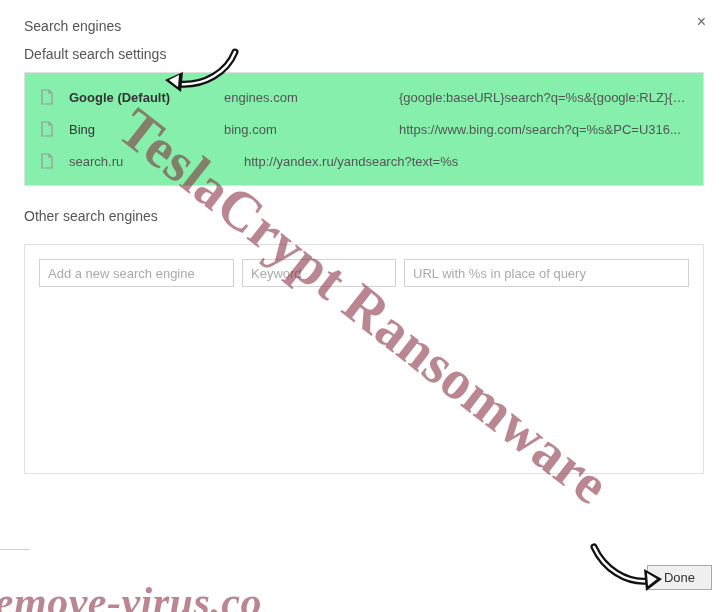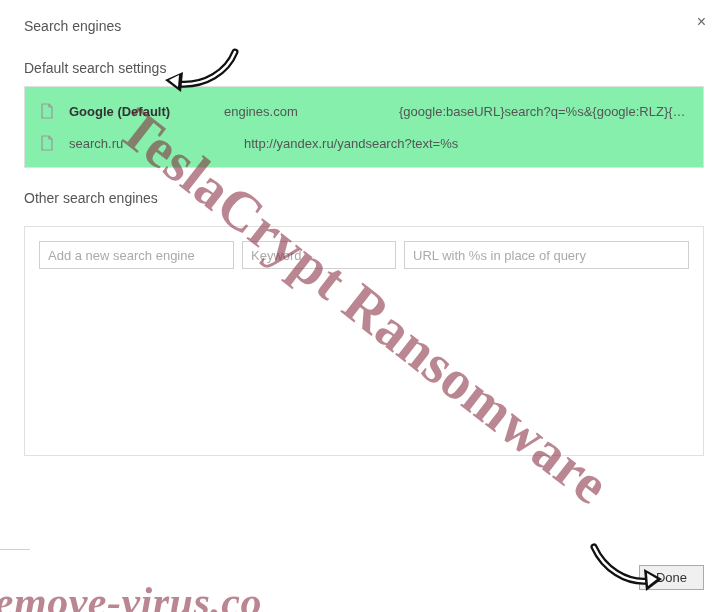--- a/index.html
+++ b/index.html
@@ -30,21 +30,21 @@
       font-size: 16px;
       color: #666;
       cursor: pointer;
       background: none;
       border: none;
       line-height: 1;
     }
     .dialog-title {
       font-size: 14px;
       color: #555;
-      margin-bottom: 26px;
+      margin-bottom: 12px;
     }
     .section-label {
       font-size: 14px;
       color: #555;
       margin-bottom: 10px;
     }
     .engines-box {
       border: 1px solid #e0e0e0;
       background: #86efac;
       margin-bottom: 22px;
@@ -111,21 +111,21 @@
     }
     .input-keyword {
       width: 154px;
     }
     .input-url {
       flex: 1;
     }
     .done-btn {
       position: absolute;
       bottom: 22px;
-      right: 24px;
+      right: 16px;
       padding: 4px 16px;
       font-size: 13px;
       font-family: inherit;
       background: #f0f0f0;
       border: 1px solid #aaa;
       cursor: pointer;
       color: #333;
     }
     
     .watermark-diag {
@@ -197,20 +197,31 @@
           <svg width="16" height="16" viewBox="0 0 16 16">
               <path d="M3 1 h7 l3 3 v11 h-10 z" fill="none" stroke="#999" stroke-width="1.2"></path>
               <path d="M10 1 v3 h3" fill="none" stroke="#999" stroke-width="1.2"></path>
             </svg>
         </span>
         <span class="engine-name default">Google (Default)</span>
         <span class="engine-keyword">engines.com</span>
         <span class="engine-url">{google:baseURL}search?q=%s&amp;{google:RLZ}{g...</span>
       </div>
 
+      <div class="engine-row">
+        <span class="engine-icon">
+          <svg width="16" height="16" viewBox="0 0 16 16">
+              <path d="M3 1 h7 l3 3 v11 h-10 z" fill="none" stroke="#999" stroke-width="1.2"></path>
+              <path d="M10 1 v3 h3" fill="none" stroke="#999" stroke-width="1.2"></path>
+            </svg>
+        </span>
+        <span class="engine-name">Bing</span>
+        <span class="engine-keyword">bing.com</span>
+        <span class="engine-url">https://www.bing.com/search?q=%s&amp;PC=U316...</span>
+      </div>
 
       <div class="engine-row">
         <span class="engine-icon">
           <svg width="16" height="16" viewBox="0 0 16 16">
               <path d="M3 1 h7 l3 3 v11 h-10 z" fill="none" stroke="#999" stroke-width="1.2"></path>
               <path d="M10 1 v3 h3" fill="none" stroke="#999" stroke-width="1.2"></path>
             </svg>
         </span>
         <span class="engine-keyword">search.ru</span>
         <span class="engine-url">http://yandex.ru/yandsearch?text=%s</span>

